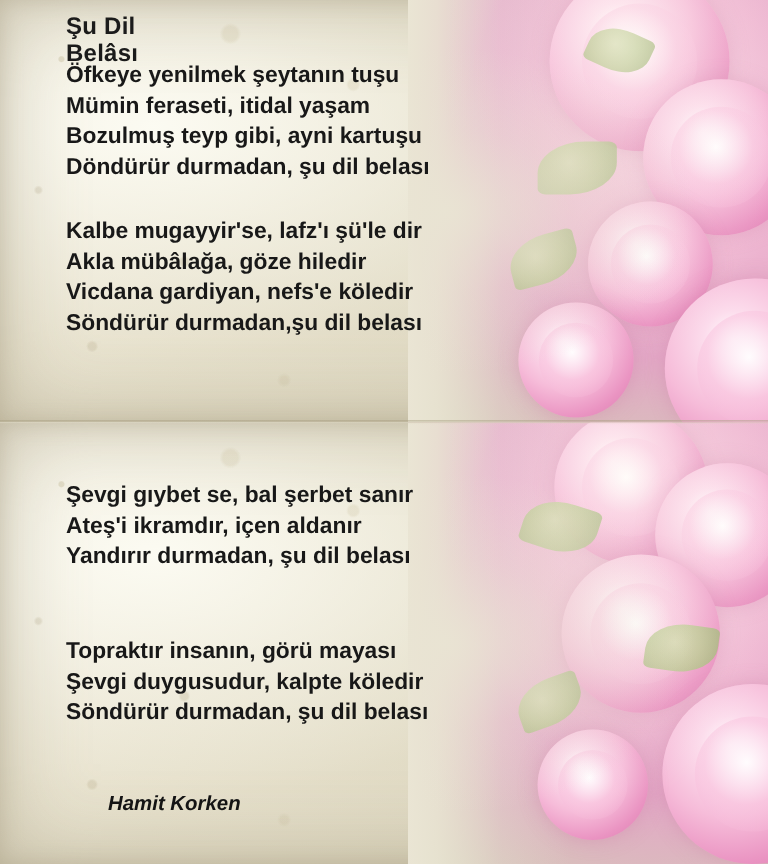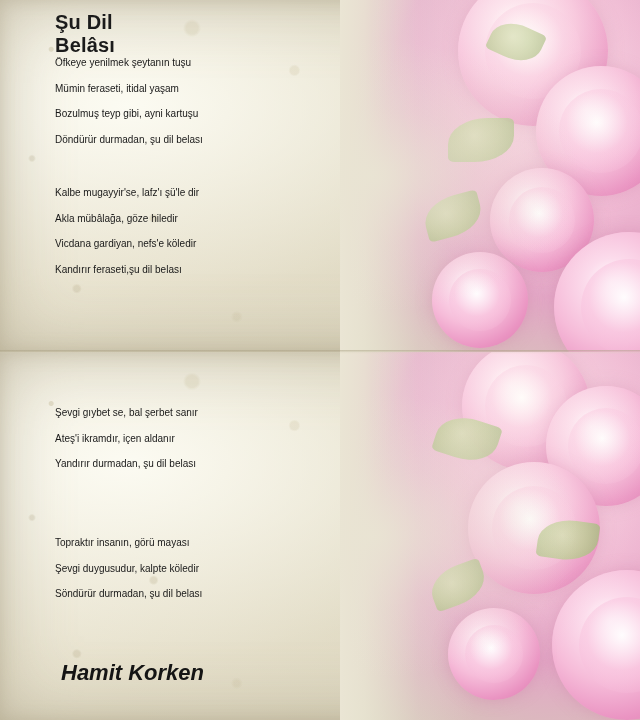--- a/index.html
+++ b/index.html
@@ -115,31 +115,33 @@
     font-size: 20px;
     font-weight: bold;
     color: #1b1b1b;
     letter-spacing: .2px;
     margin: 0;
   }
   .stanza {
     margin: 0;
   }
   .line {
-    font-size: 10px;
+    font-size: 19px;
     color: #181818;
     line-height: 25.5px;
     white-space: pre;
+    font-weight: bold;
   }
   .author {
-    font-size: 22px;
+    font-size: 17px;
     font-style: italic;
     font-weight: bold;
     color: #141414;
     white-space: pre;
+    margin-left: 29px;
   }
   .seam {
     position: absolute;
     left: 0;
     top: 350px;
     width: 640px;
     height: 4px;
     z-index: 6;
     background: linear-gradient(180deg, rgba(165,156,126,0.55) 0%, rgba(214,208,184,0.2) 60%, rgba(0,0,0,0) 100%);
   }
@@ -171,21 +173,21 @@
         <div class="line">Öfkeye yenilmek şeytanın tuşu</div>
         <div class="line">Mümin feraseti, itidal yaşam</div>
         <div class="line">Bozulmuş teyp gibi, ayni kartuşu</div>
         <div class="line">Döndürür durmadan, şu dil belası</div>
       </div>
 
       <div class="stanza" style="position:absolute; left:0; top:180px;">
         <div class="line">Kalbe mugayyir'se, lafz'ı şü'le dir</div>
         <div class="line">Akla mübâlağa, göze hiledir</div>
         <div class="line">Vicdana gardiyan, nefs'e köledir</div>
-        <div class="line">Kandırır feraseti,şu dil belası</div>
+        <div class="line">Söndürür durmadan,şu dil belası</div>
       </div>
     </div>
 
     <div class="vignette"></div>
   </div>
 
   <div class="panel panel-bottom">
     <div class="grain"></div>
 
     <div class="floral">

